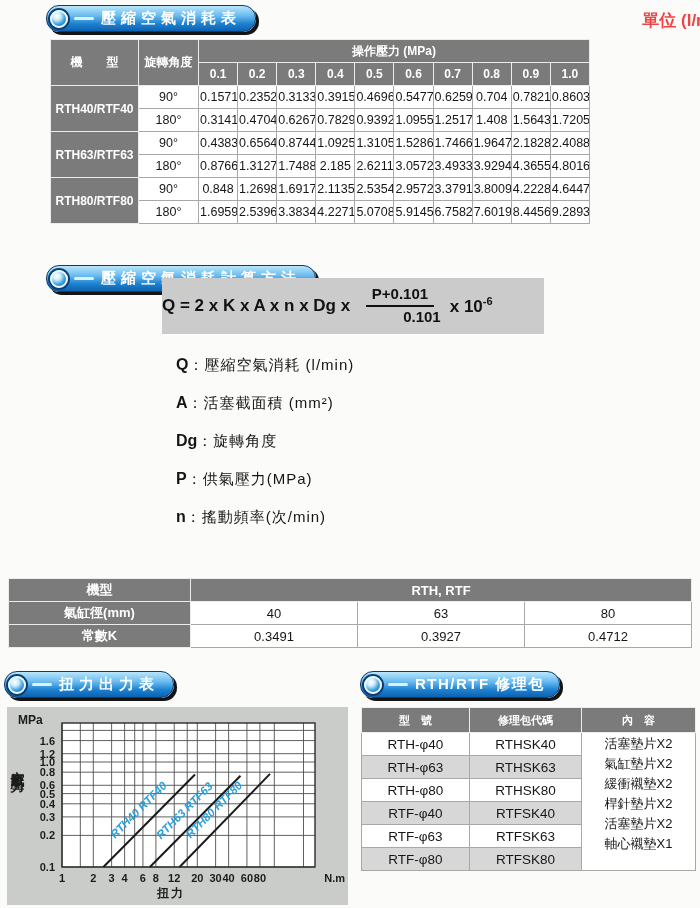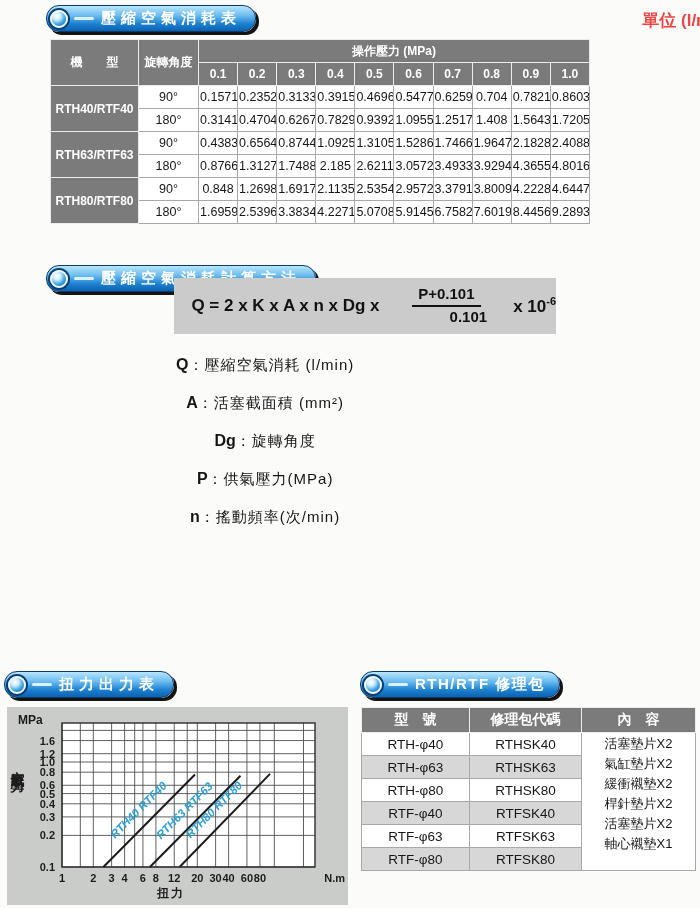--- a/index.html
+++ b/index.html
@@ -40,40 +40,40 @@
   .tbl-consumption{width:540px;margin:7px 0 0 8px;font-size:12px;border:1px solid #8f8f8f;}
   .tbl-consumption th{height:20px;font-size:12px;}
   .tbl-consumption td{height:20px;text-align:center;font-size:12.5px;}
   .tbl-consumption .model{font-size:12px;}
   
   .tbl-k{width:684px;margin:16px 0 0 8px;border:1px solid #8f8f8f;}
   .tbl-k th{height:20px;font-size:13px;font-weight:bold;}
   .tbl-k td{height:20px;text-align:center;font-size:13px;}
   
   .tbl-repair{width:334px;margin:9px 0 0 1px;border:1px solid #8f8f8f;}
-  .tbl-repair th{height:22px;font-size:14px;}
+  .tbl-repair th{height:22px;font-size:11px;}
   .tbl-repair td{height:20px;text-align:center;font-size:13.5px;}
   .tbl-repair td.alt{background:#d7d7d7;}
   .content-cell{vertical-align:top;background:#fff;border:1px solid #a8a8a8;}
   .content-line{height:20px;line-height:20px;text-align:center;font-size:13px;color:#161616;}
 
   
   .formula-box{
-    position:absolute;left:174px;top:278px;width:382px;height:56px;background:#cbcbcb;
-    display:flex;align-items:center;justify-content:flex-end;gap:26px;font-weight:bold;color:#111;
+    position:absolute;left:162px;top:278px;width:382px;height:56px;background:#cbcbcb;
+    display:flex;align-items:center;justify-content:flex-start;gap:9px;font-weight:bold;color:#111;
   }
   .f-main{font-size:17px;font-weight:bold;white-space:nowrap;}
   .frac{display:inline-flex;flex-direction:column;align-items:center;font-size:15px;line-height:1.25;}
   .frac .num{padding:0 6px 1px 6px;border-bottom:2px solid #111;}
   .frac .den{padding-top:1px;margin-left:44px;}
   .f-exp sup{font-size:11px;}
 
   
   .defs{position:absolute;left:176px;top:356px;}
-  .def-line{height:38px;font-size:15px;font-weight:500;color:#151515;letter-spacing:1px;text-align:center;}
+  .def-line{height:38px;font-size:15px;font-weight:500;color:#151515;letter-spacing:1px;}
   .def-sym{font-weight:bold;font-size:16px;letter-spacing:0;}
 
   
   .bottom{position:absolute;left:0;top:671px;width:700px;}
   .bottom-flex{display:flex;align-items:flex-start;}
   .col-chart{width:352px;padding-left:4px;}
   .col-repair{width:340px;padding-left:4px;}
 
   .chart-panel{
     position:relative;width:341px;height:198px;margin:9px 0 0 3px;background:#caccca;
@@ -242,20 +242,46 @@
   </div>
 
   <div class="defs">
     <div class="def-line"><span class="def-sym">Q</span><span>：壓縮空氣消耗 (l/min)</span></div>
     <div class="def-line"><span class="def-sym">A</span><span>：活塞截面積 (mm²)</span></div>
     <div class="def-line"><span class="def-sym">Dg</span><span>：旋轉角度</span></div>
     <div class="def-line"><span class="def-sym">P</span><span>：供氣壓力(MPa)</span></div>
     <div class="def-line"><span class="def-sym">n</span><span>：搖動頻率(次/min)</span></div>
   </div>
 
+  <table class="tbl-k" style="position:absolute;left:0;top:562px;margin-left:8px;">
+    <colgroup>
+        <col style="width:182px">
+        <col>
+        <col>
+        <col>
+      </colgroup>
+    <tbody>
+        <tr>
+      <th class="g">機型</th>
+      <th class="g" colspan="3">RTH, RTF</th>
+    </tr>
+    <tr>
+      <th class="g">氣缸徑(mm)</th>
+      <td class="w">40</td>
+      <td class="w">63</td>
+      <td class="w">80</td>
+    </tr>
+    <tr>
+      <th class="g">常數K</th>
+      <td class="w">0.3491</td>
+      <td class="w">0.3927</td>
+      <td class="w">0.4712</td>
+    </tr>
+  </tbody>
+    </table>
 
   <div class="bottom">
     <div class="bottom-flex">
 
       <div class="col-chart">
         <div class="pill">
           <span class="pill-ball"></span>
           <span class="pill-dash"></span>
           <span class="pill-label">扭力出力表</span>
         </div>

